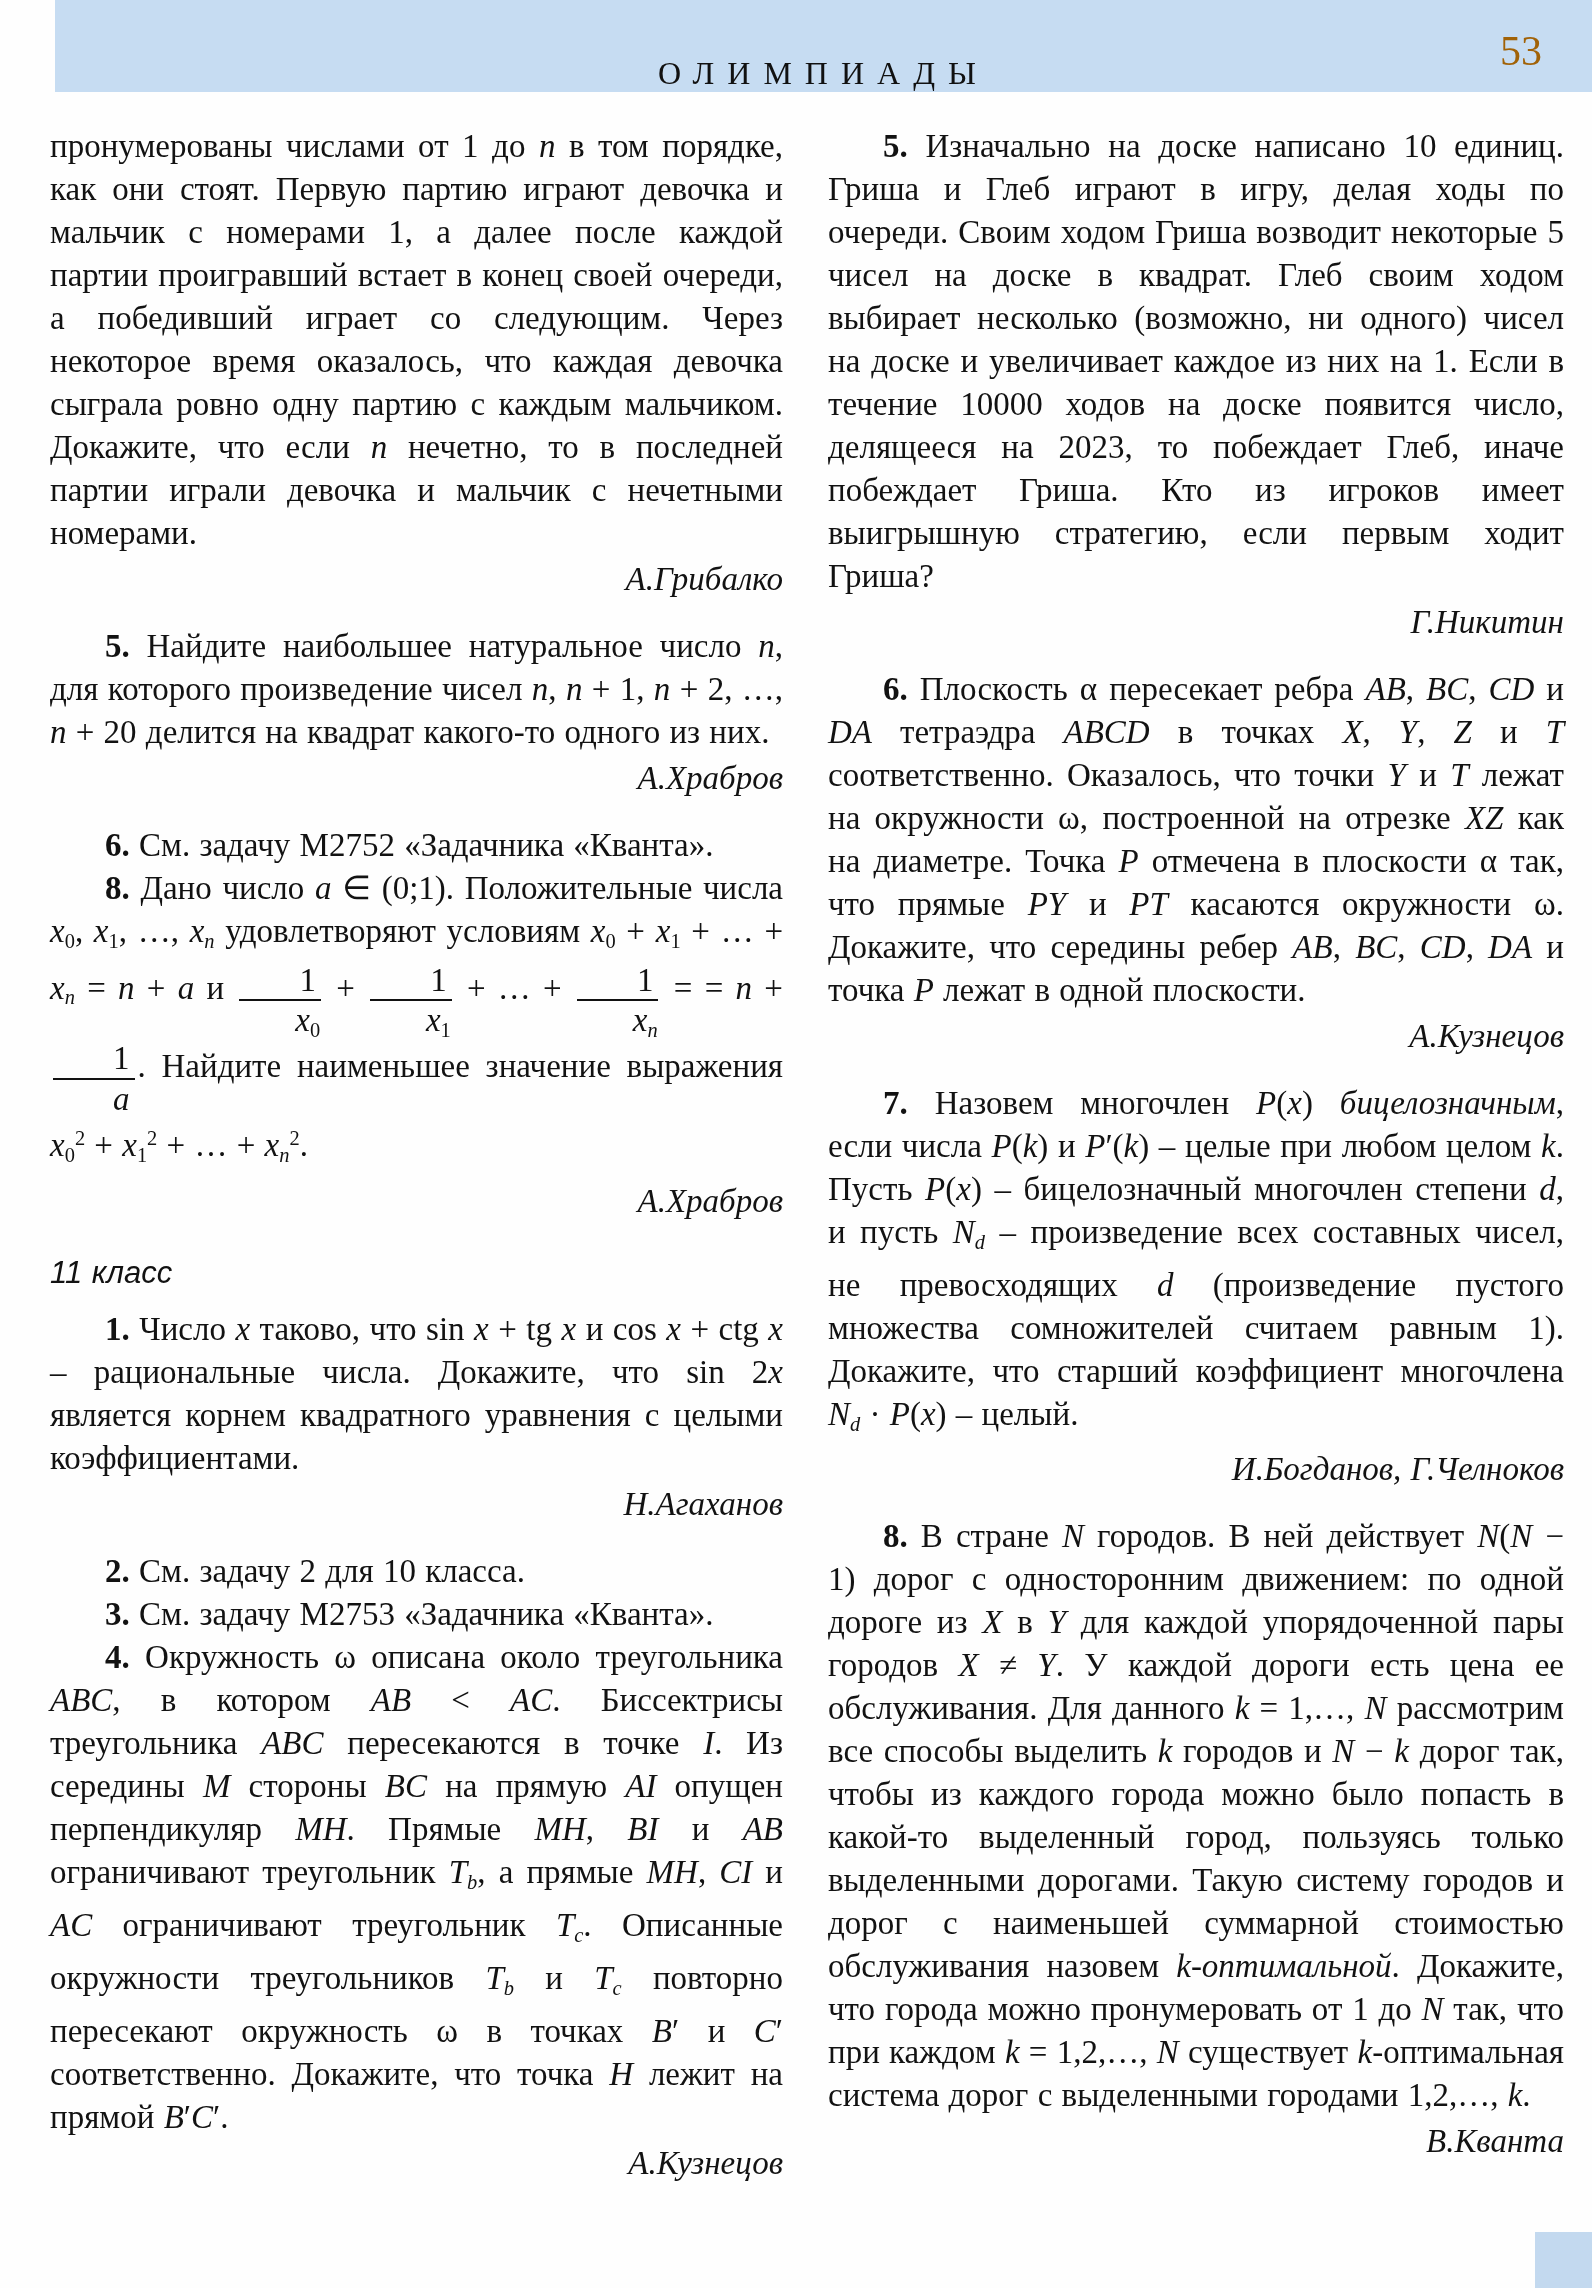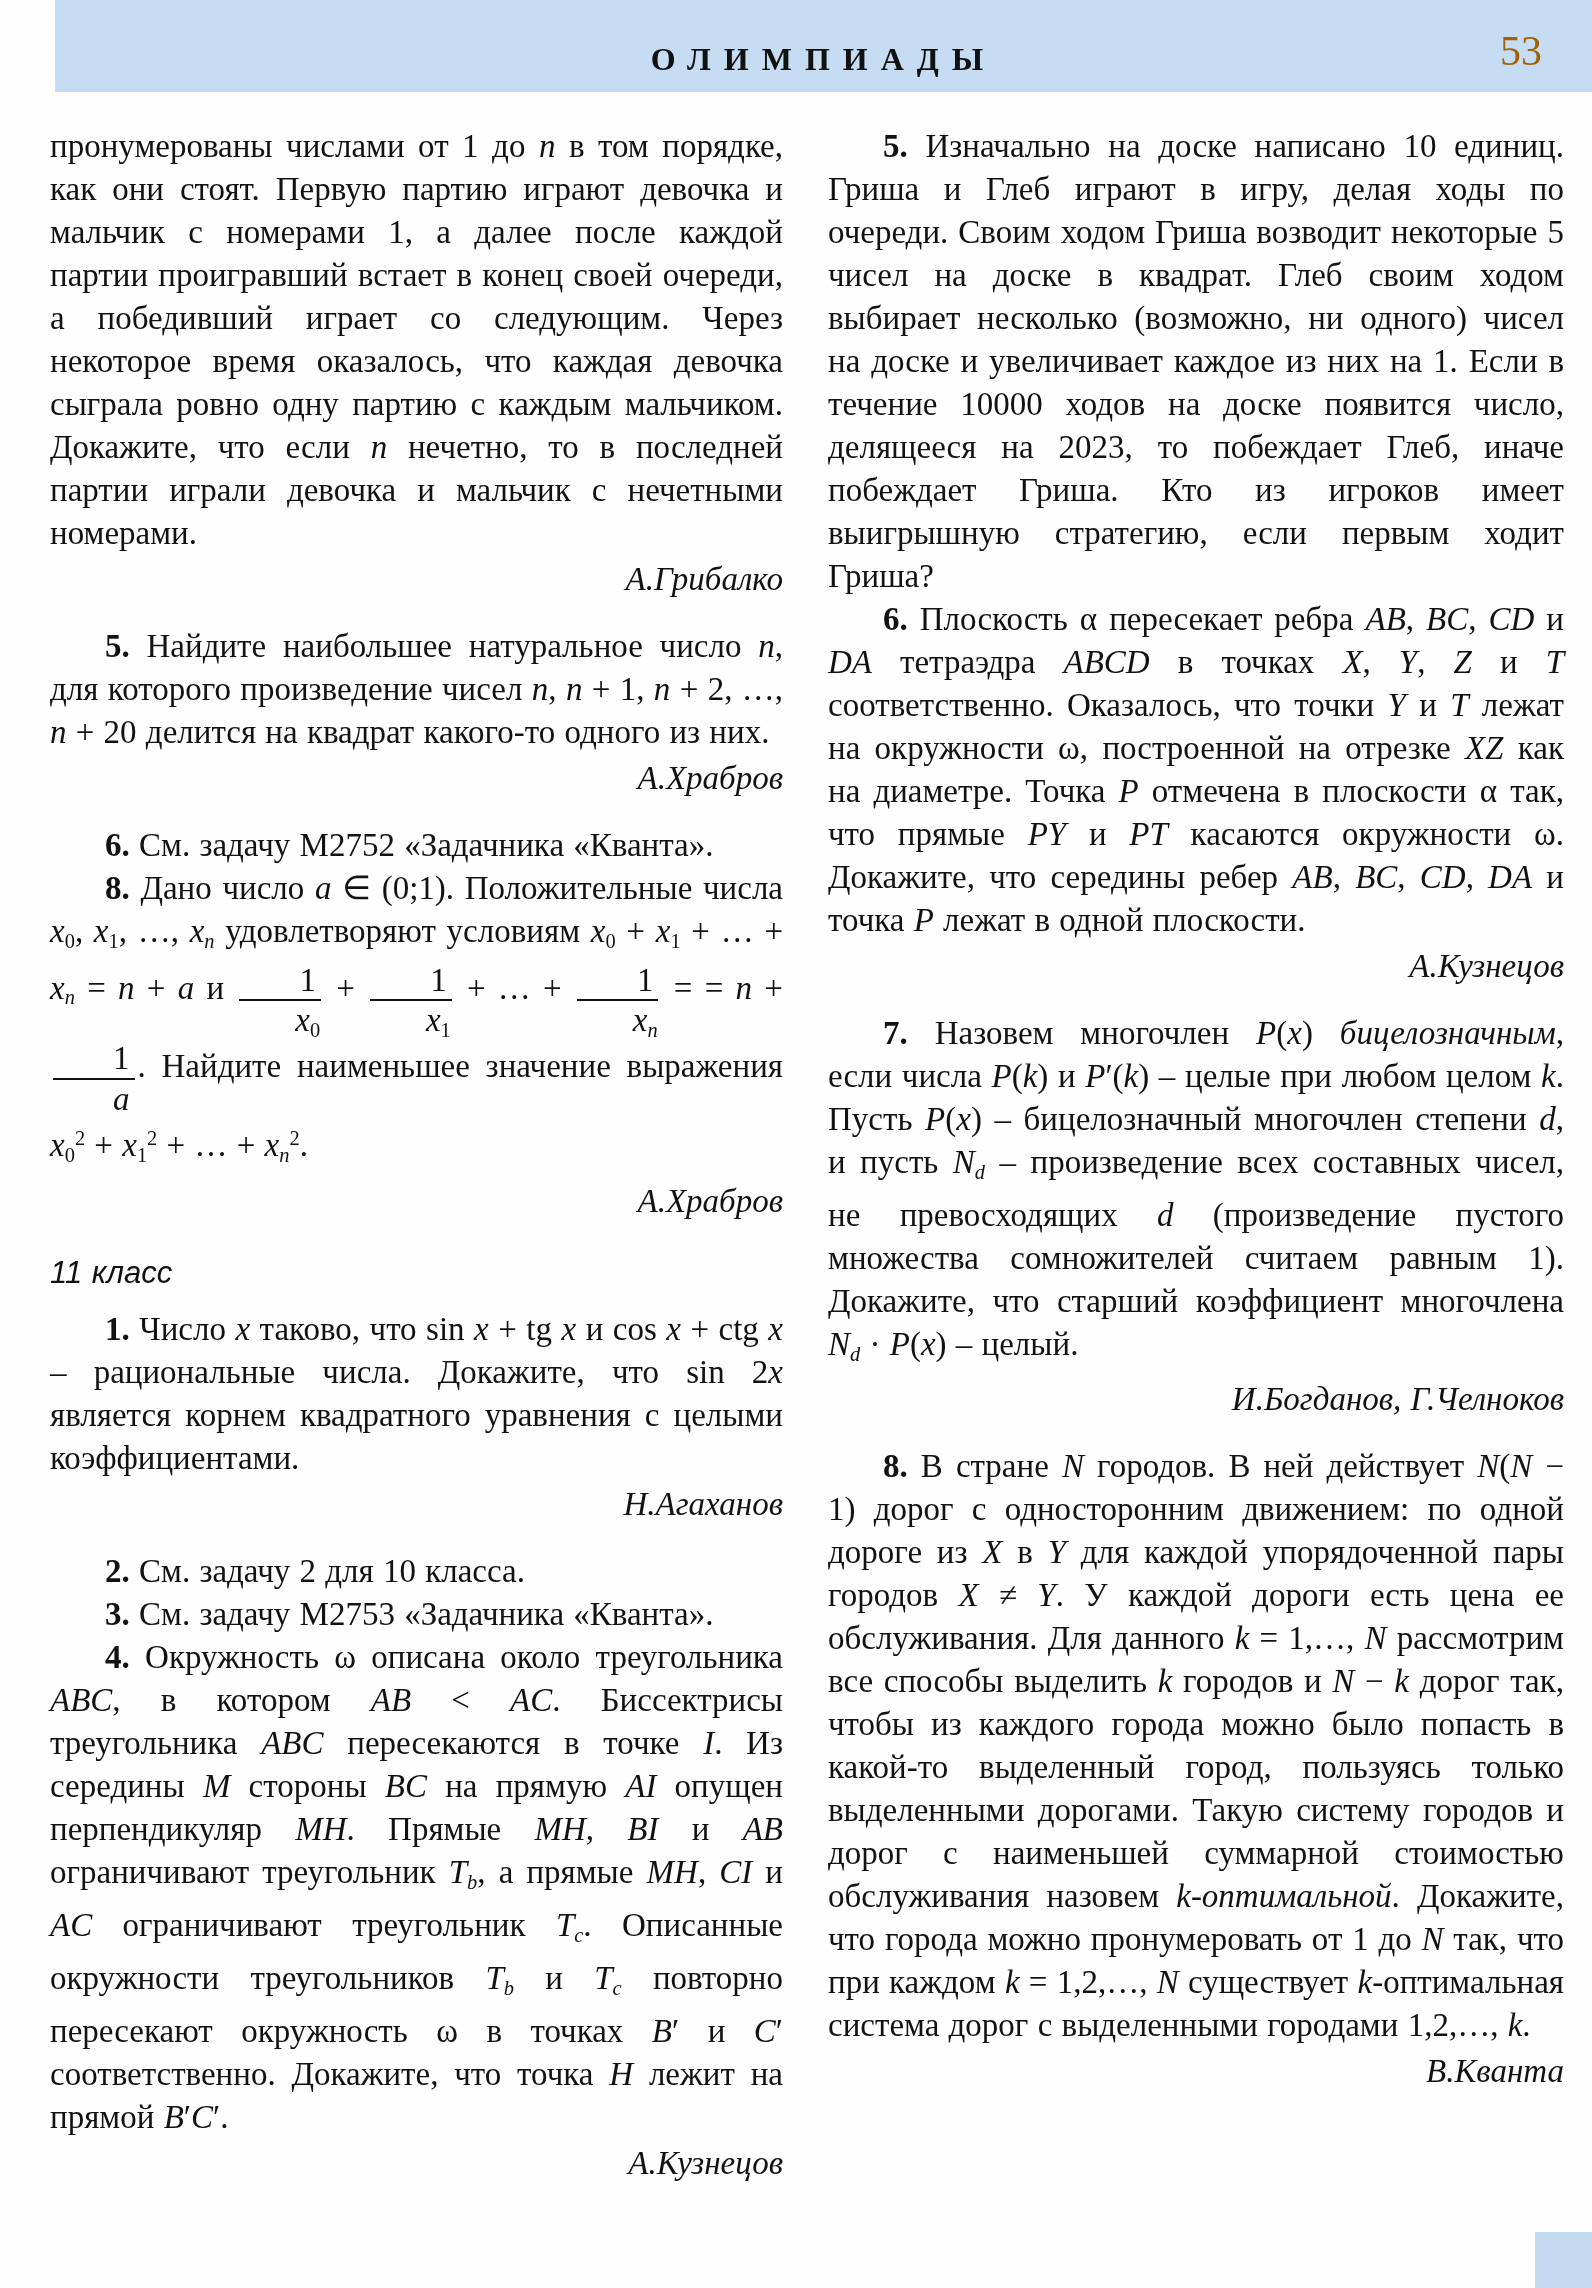--- a/index.html
+++ b/index.html
@@ -7,22 +7,22 @@
     position: relative; width: 1592px; height: 2289px; overflow: hidden;
     background: #fefefe; color: #121212;
     font-family: "Liberation Serif", serif;
   }
   .header-band {
     position: absolute; left: 55px; top: 0; width: 1537px; height: 92px;
     background: #c6dcf2;
     display: flex; align-items: flex-end; justify-content: center;
   }
   .header-title {
-    font-weight: bold; font-size: 32px; letter-spacing: 13px;
-    padding-bottom: 14px; color: #111;
+    font-weight: normal; font-size: 32px; letter-spacing: 13px;
+    color: #111;
   }
   .page-number {
     position: absolute; top: 30px; right: 50px;
     font-size: 42px; line-height: 1; color: #a16207;
   }
   .col {
     position: absolute; top: 125px;
     font-size: 33px; line-height: 43px; text-align: justify;
     word-spacing: 1px;
   }
@@ -74,20 +74,21 @@
       <p class="section">11 класс</p>
       <p class="problem"><b class="num">1.&nbsp;</b>Число <span class="it">x</span> таково, что sin <span class="it">x</span> + tg <span class="it">x</span> и cos <span class="it">x</span> + ctg <span class="it">x</span> – рациональные числа. Докажите, что sin 2<span class="it">x</span> является корнем квадратного уравнения с целыми коэффициентами.</p>
       <p class="author">Н.Агаханов</p>
       <p class="problem"><b class="num">2.&nbsp;</b>См. задачу 2 для 10 класса.</p>
       <p class="problem"><b class="num">3.&nbsp;</b>См. задачу М2753 «Задачника «Кванта».</p>
       <p class="problem"><b class="num">4.&nbsp;</b>Окружность ω описана около треугольника <span class="it">ABC</span>, в котором <span class="it">AB</span> &lt; <span class="it">AC</span>. Биссектрисы треугольника <span class="it">ABC</span> пересекаются в точке <span class="it">I</span>. Из середины <span class="it">M</span> стороны <span class="it">BC</span> на прямую <span class="it">AI</span> опущен перпендикуляр <span class="it">MH</span>. Прямые <span class="it">MH</span>, <span class="it">BI</span> и <span class="it">AB</span> ограничивают треугольник <span class="it">T</span><span class="sb it">b</span>, а прямые <span class="it">MH</span>, <span class="it">CI</span> и <span class="it">AC</span> ограничивают треугольник <span class="it">T</span><span class="sb it">c</span>. Описанные окружности треугольников <span class="it">T</span><span class="sb it">b</span> и <span class="it">T</span><span class="sb it">c</span> повторно пересекают окружность ω в точках <span class="it">B</span>′ и <span class="it">C</span>′ соответственно. Докажите, что точка <span class="it">H</span> лежит на прямой <span class="it">B</span>′<span class="it">C</span>′.</p>
       <p class="author">А.Кузнецов</p>
     </div>
   <div class="col col-right">
       <p class="problem"><b class="num">5.&nbsp;</b>Изначально на доске написано 10 единиц. Гриша и Глеб играют в игру, делая ходы по очереди. Своим ходом Гриша возводит некоторые 5 чисел на доске в квадрат. Глеб своим ходом выбирает несколько (возможно, ни одного) чисел на доске и увеличивает каждое из них на 1. Если в течение 10000 ходов на доске появится число, делящееся на 2023, то побеждает Глеб, иначе побеждает Гриша. Кто из игроков имеет выигрышную стратегию, если первым ходит Гриша?</p>
+      <p class="author">Г.Никитин</p>
       <p class="problem"><b class="num">6.&nbsp;</b>Плоскость α пересекает ребра <span class="it">AB</span>, <span class="it">BC</span>, <span class="it">CD</span> и <span class="it">DA</span> тетраэдра <span class="it">ABCD</span> в точках <span class="it">X</span>, <span class="it">Y</span>, <span class="it">Z</span> и <span class="it">T</span> соответственно. Оказалось, что точки <span class="it">Y</span> и <span class="it">T</span> лежат на окружности ω, построенной на отрезке <span class="it">XZ</span> как на диаметре. Точка <span class="it">P</span> отмечена в плоскости α так, что прямые <span class="it">PY</span> и <span class="it">PT</span> касаются окружности ω. Докажите, что середины ребер <span class="it">AB</span>, <span class="it">BC</span>, <span class="it">CD</span>, <span class="it">DA</span> и точка <span class="it">P</span> лежат в одной плоскости.</p>
       <p class="author">А.Кузнецов</p>
       <p class="problem"><b class="num">7.&nbsp;</b>Назовем многочлен <span class="it">P</span>(<span class="it">x</span>) <span class="it">бицелозначным</span>, если числа <span class="it">P</span>(<span class="it">k</span>) и <span class="it">P</span>′(<span class="it">k</span>) – целые при любом целом <span class="it">k</span>. Пусть <span class="it">P</span>(<span class="it">x</span>) – бицелозначный многочлен степени <span class="it">d</span>, и пусть <span class="it">N</span><span class="sb it">d</span> – произведение всех составных чисел, не превосходящих <span class="it">d</span> (произведение пустого множества сомножителей считаем равным 1). Докажите, что старший коэффициент многочлена <span class="it">N</span><span class="sb it">d</span> · <span class="it">P</span>(<span class="it">x</span>) – целый.</p>
       <p class="author">И.Богданов, Г.Челноков</p>
       <p class="problem"><b class="num">8.&nbsp;</b>В стране <span class="it">N</span> городов. В ней действует <span class="it">N</span>(<span class="it">N</span> − 1) дорог с односторонним движением: по одной дороге из <span class="it">X</span> в <span class="it">Y</span> для каждой упорядоченной пары городов <span class="it">X</span> ≠ <span class="it">Y</span>. У каждой дороги есть цена ее обслуживания. Для данного <span class="it">k</span> = 1,…, <span class="it">N</span> рассмотрим все способы выделить <span class="it">k</span> городов и <span class="it">N</span> − <span class="it">k</span> дорог так, чтобы из каждого города можно было попасть в какой-то выделенный город, пользуясь только выделенными дорогами. Такую систему городов и дорог с наименьшей суммарной стоимостью обслуживания назовем <span class="it">k-оптимальной</span>. Докажите, что города можно пронумеровать от 1 до <span class="it">N</span> так, что при каждом <span class="it">k</span> = 1,2,…, <span class="it">N</span> существует <span class="it">k</span>-оптимальная система дорог с выделенными городами 1,2,…, <span class="it">k</span>.</p>
       <p class="author">В.Кванта</p>
     </div>
   <div class="corner-square" style="background: rgb(195, 217, 239);"></div>
 </div>
 

